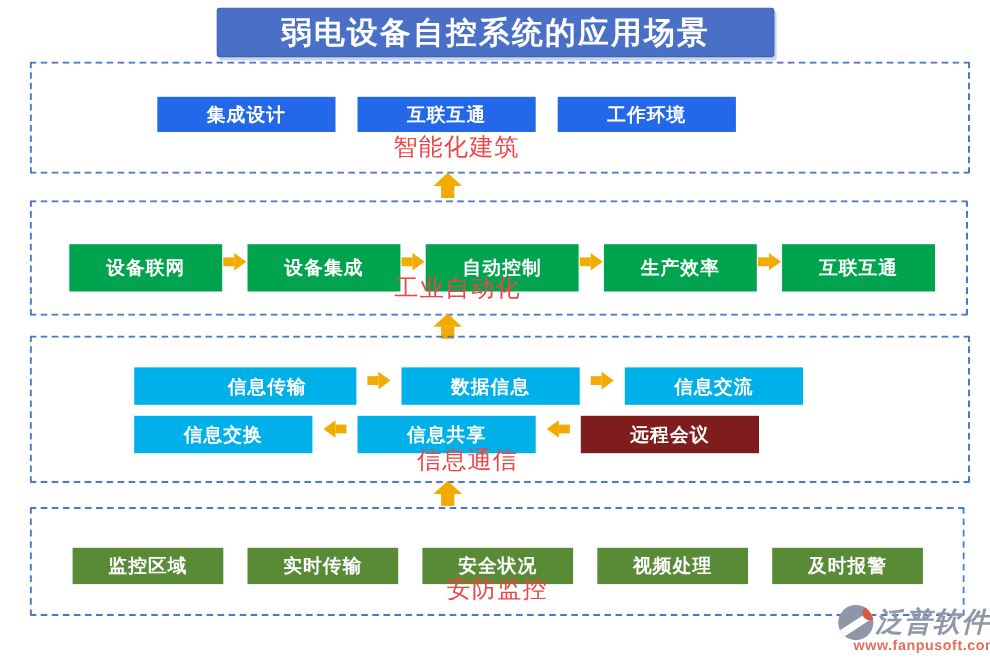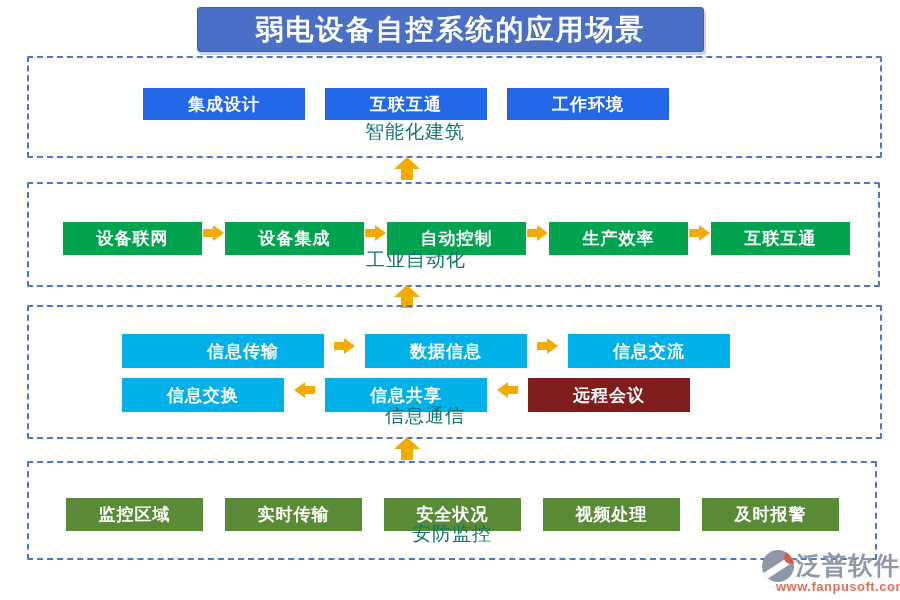--- a/index.html
+++ b/index.html
@@ -30,51 +30,51 @@
   #zone-comm .row2{left:93px;top:60px;}
   #zone-security .row{left:37px;top:24px;gap:22px;}
   
   .node{
     color:#fff;font-weight:bold;font-size:17px;letter-spacing:1px;
     display:flex;align-items:center;justify-content:center;white-space:nowrap;
     flex:0 0 auto;
     margin-top:11px;
   }
   .n-building{width:162px;height:32px;}
-  .n-industry{width:139px;height:33px;text-align:center;}
+  .n-industry{width:139px;height:43px;text-align:center;}
   .n-comm{width:162px;height:34px;}
   .n-security{width:137px;height:33px;}
   
   .harrow{display:flex;align-items:center;justify-content:center;flex:0 0 auto;}
   .slot-sm{width:23px;}
   .slot-md{width:41px;}
   .harrow i{display:block;}
   .harrow .stem{width:10px;height:8px;background:#f2ab00;}
   .harrow .head-r{width:0;height:0;border-top:8px solid transparent;border-bottom:8px solid transparent;border-left:11px solid #f2ab00;}
   .harrow .head-l{width:0;height:0;border-top:8px solid transparent;border-bottom:8px solid transparent;border-right:11px solid #f2ab00;}
   
   .uarrow{position:absolute;display:flex;flex-direction:column;align-items:center;transform:translateX(-50%);}
   .uarrow .head{width:0;height:0;border-left:13px solid transparent;border-right:13px solid transparent;border-bottom:12px solid #f2ab00;}
   .uarrow .stem{width:12px;height:11px;background:#f2ab00;}
   #uarrow-1{left:407px;top:157px;}
   #uarrow-2{left:407px;top:285px;}
   #uarrow-3{left:407px;top:437px;}
   
   .zone-label{
     position:absolute;transform:translateX(-50%);
-    font-family:"Liberation Serif",serif;font-size:19px;color:#0f766e;
+    font-family:"Liberation Serif",serif;font-size:22px;color:#ef4444;
     letter-spacing:1px;white-space:nowrap;
   }
   #label-building{left:415px;top:119px;}
   #label-industry{left:416px;top:247px;}
   #label-comm{left:425px;top:403px;}
   #label-security{left:452px;top:521px;}
   
   .logo{position:absolute;left:762px;top:549px;width:134px;}
-  .logo-row{display:flex;align-items:center;gap:2px;}
+  .logo-row{display:flex;align-items:center;gap:2px;font-style:italic;}
   .logo-icon{position:relative;width:32px;height:32px;border-radius:50%;background:#8f96a8;overflow:hidden;flex:0 0 auto;}
   .logo-icon::before{content:"";position:absolute;left:-8px;top:13px;width:52px;height:7px;background:#ffffff;transform:rotate(-33deg);}
   .logo-icon::after{content:"";position:absolute;right:-3px;top:1px;width:13px;height:13px;background:#d55a40;border-radius:50%;}
   .logo-brand{font-size:25px;font-weight:bold;color:#9097a9;letter-spacing:1px;white-space:nowrap;}
   .logo-url{font-size:13px;font-weight:bold;color:#e0705a;letter-spacing:.5px;margin-top:-3px;padding-left:14px;white-space:nowrap;}
 </style>
 </head>
 <body>
 
 <div class="stage">

